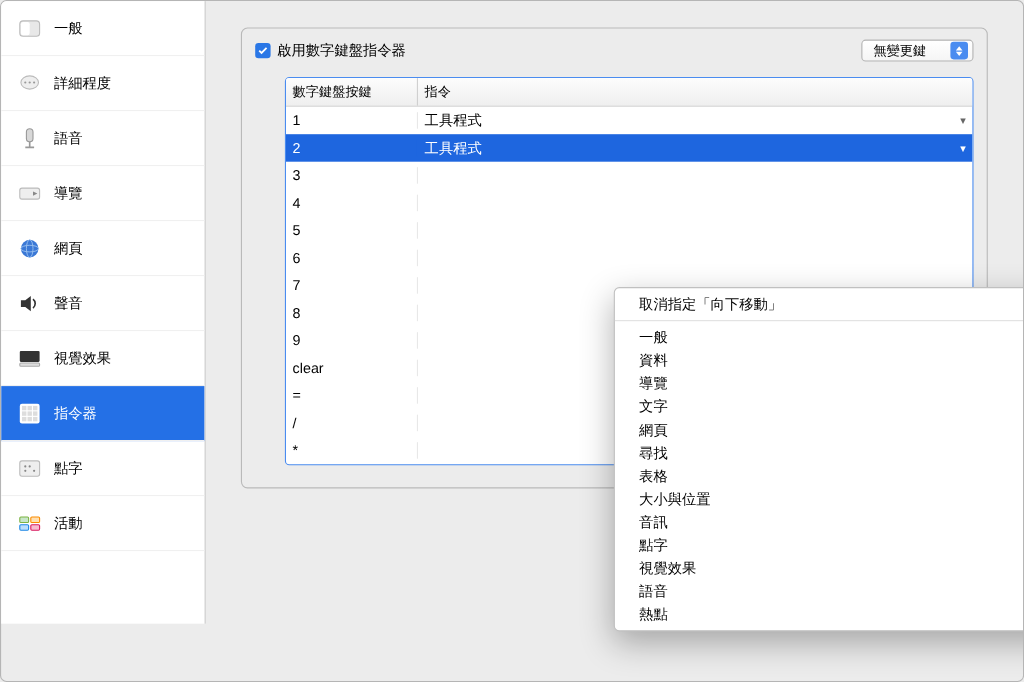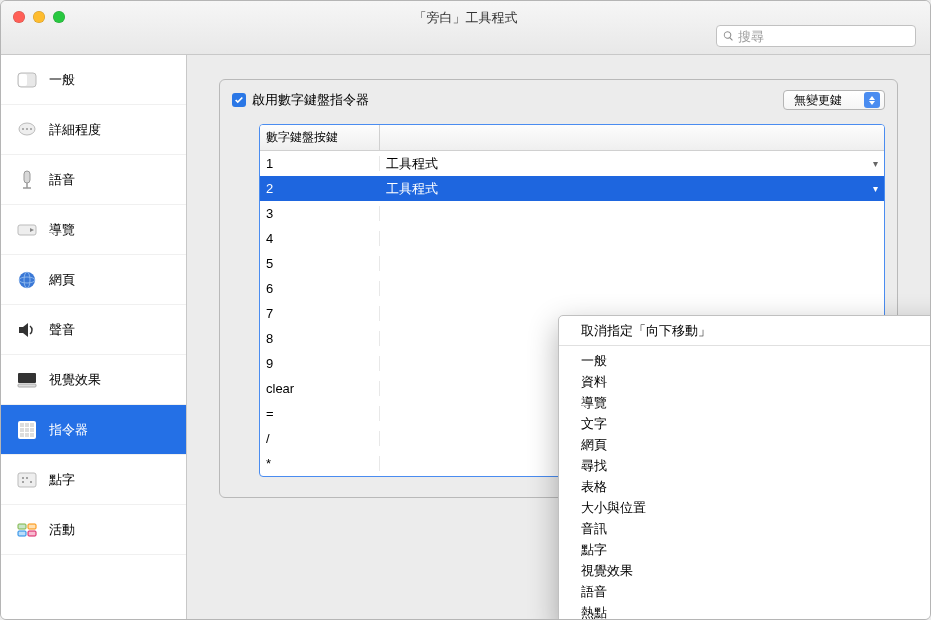--- a/index.html
+++ b/index.html
@@ -233,34 +233,20 @@
   height:21px;
 }
 .menu-popup .sep{
   height:1px;background:#e0e0e0;margin:4px 0;
 }
 </style>
 </head>
 <body>
 
 <div class="window">
-  <div class="titlebar">
-    <div class="traffic-lights">
-      <span class="close"></span>
-      <span class="min"></span>
-      <span class="max"></span>
-    </div>
-    <div class="title">「旁白」工具程式</div>
-    <div class="search">
-      <svg viewBox="0 0 16 16">
-          <path d="M6.5 1a5.5 5.5 0 014.24 9l3.63 3.63-1.24 1.24L9.5 11.24A5.5 5.5 0 116.5 1zm0 1.5a4 4 0 100 8 4 4 0 000-8z"></path>
-        </svg>
-      <input type="text" placeholder="搜尋" style="">
-    </div>
-  </div>
 
   <div class="body">
     <div class="sidebar">
       <div class="sidebar-item">
         <div class="sidebar-icon">
             <svg width="22" height="22" viewBox="0 0 22 22">
               <rect x="2" y="4" width="18" height="14" rx="3" fill="#e8e8e8" stroke="#bbb"></rect>
               <rect x="3" y="5" width="8" height="12" rx="2" fill="#fff"></rect>
             </svg>
           </div>
@@ -384,20 +370,21 @@
           </div>
           <div class="popup">
             <span>無變更鍵</span>
             <span class="arrows"></span>
           </div>
         </div>
 
         <div class="table">
           <div class="table-header">
             <div class="th key">數字鍵盤按鍵</div>
+            <div class="th cmd">指令</div>
           </div>
           <div class="table-body" id="table-body">
               <div class="tr">
                 <div class="td key">1</div>
                 <div class="td cmd">
                   <span>工具程式</span>
                   <span class="disclosure-small">▾</span>
                 </div>
               </div>
               <div class="tr selected">

